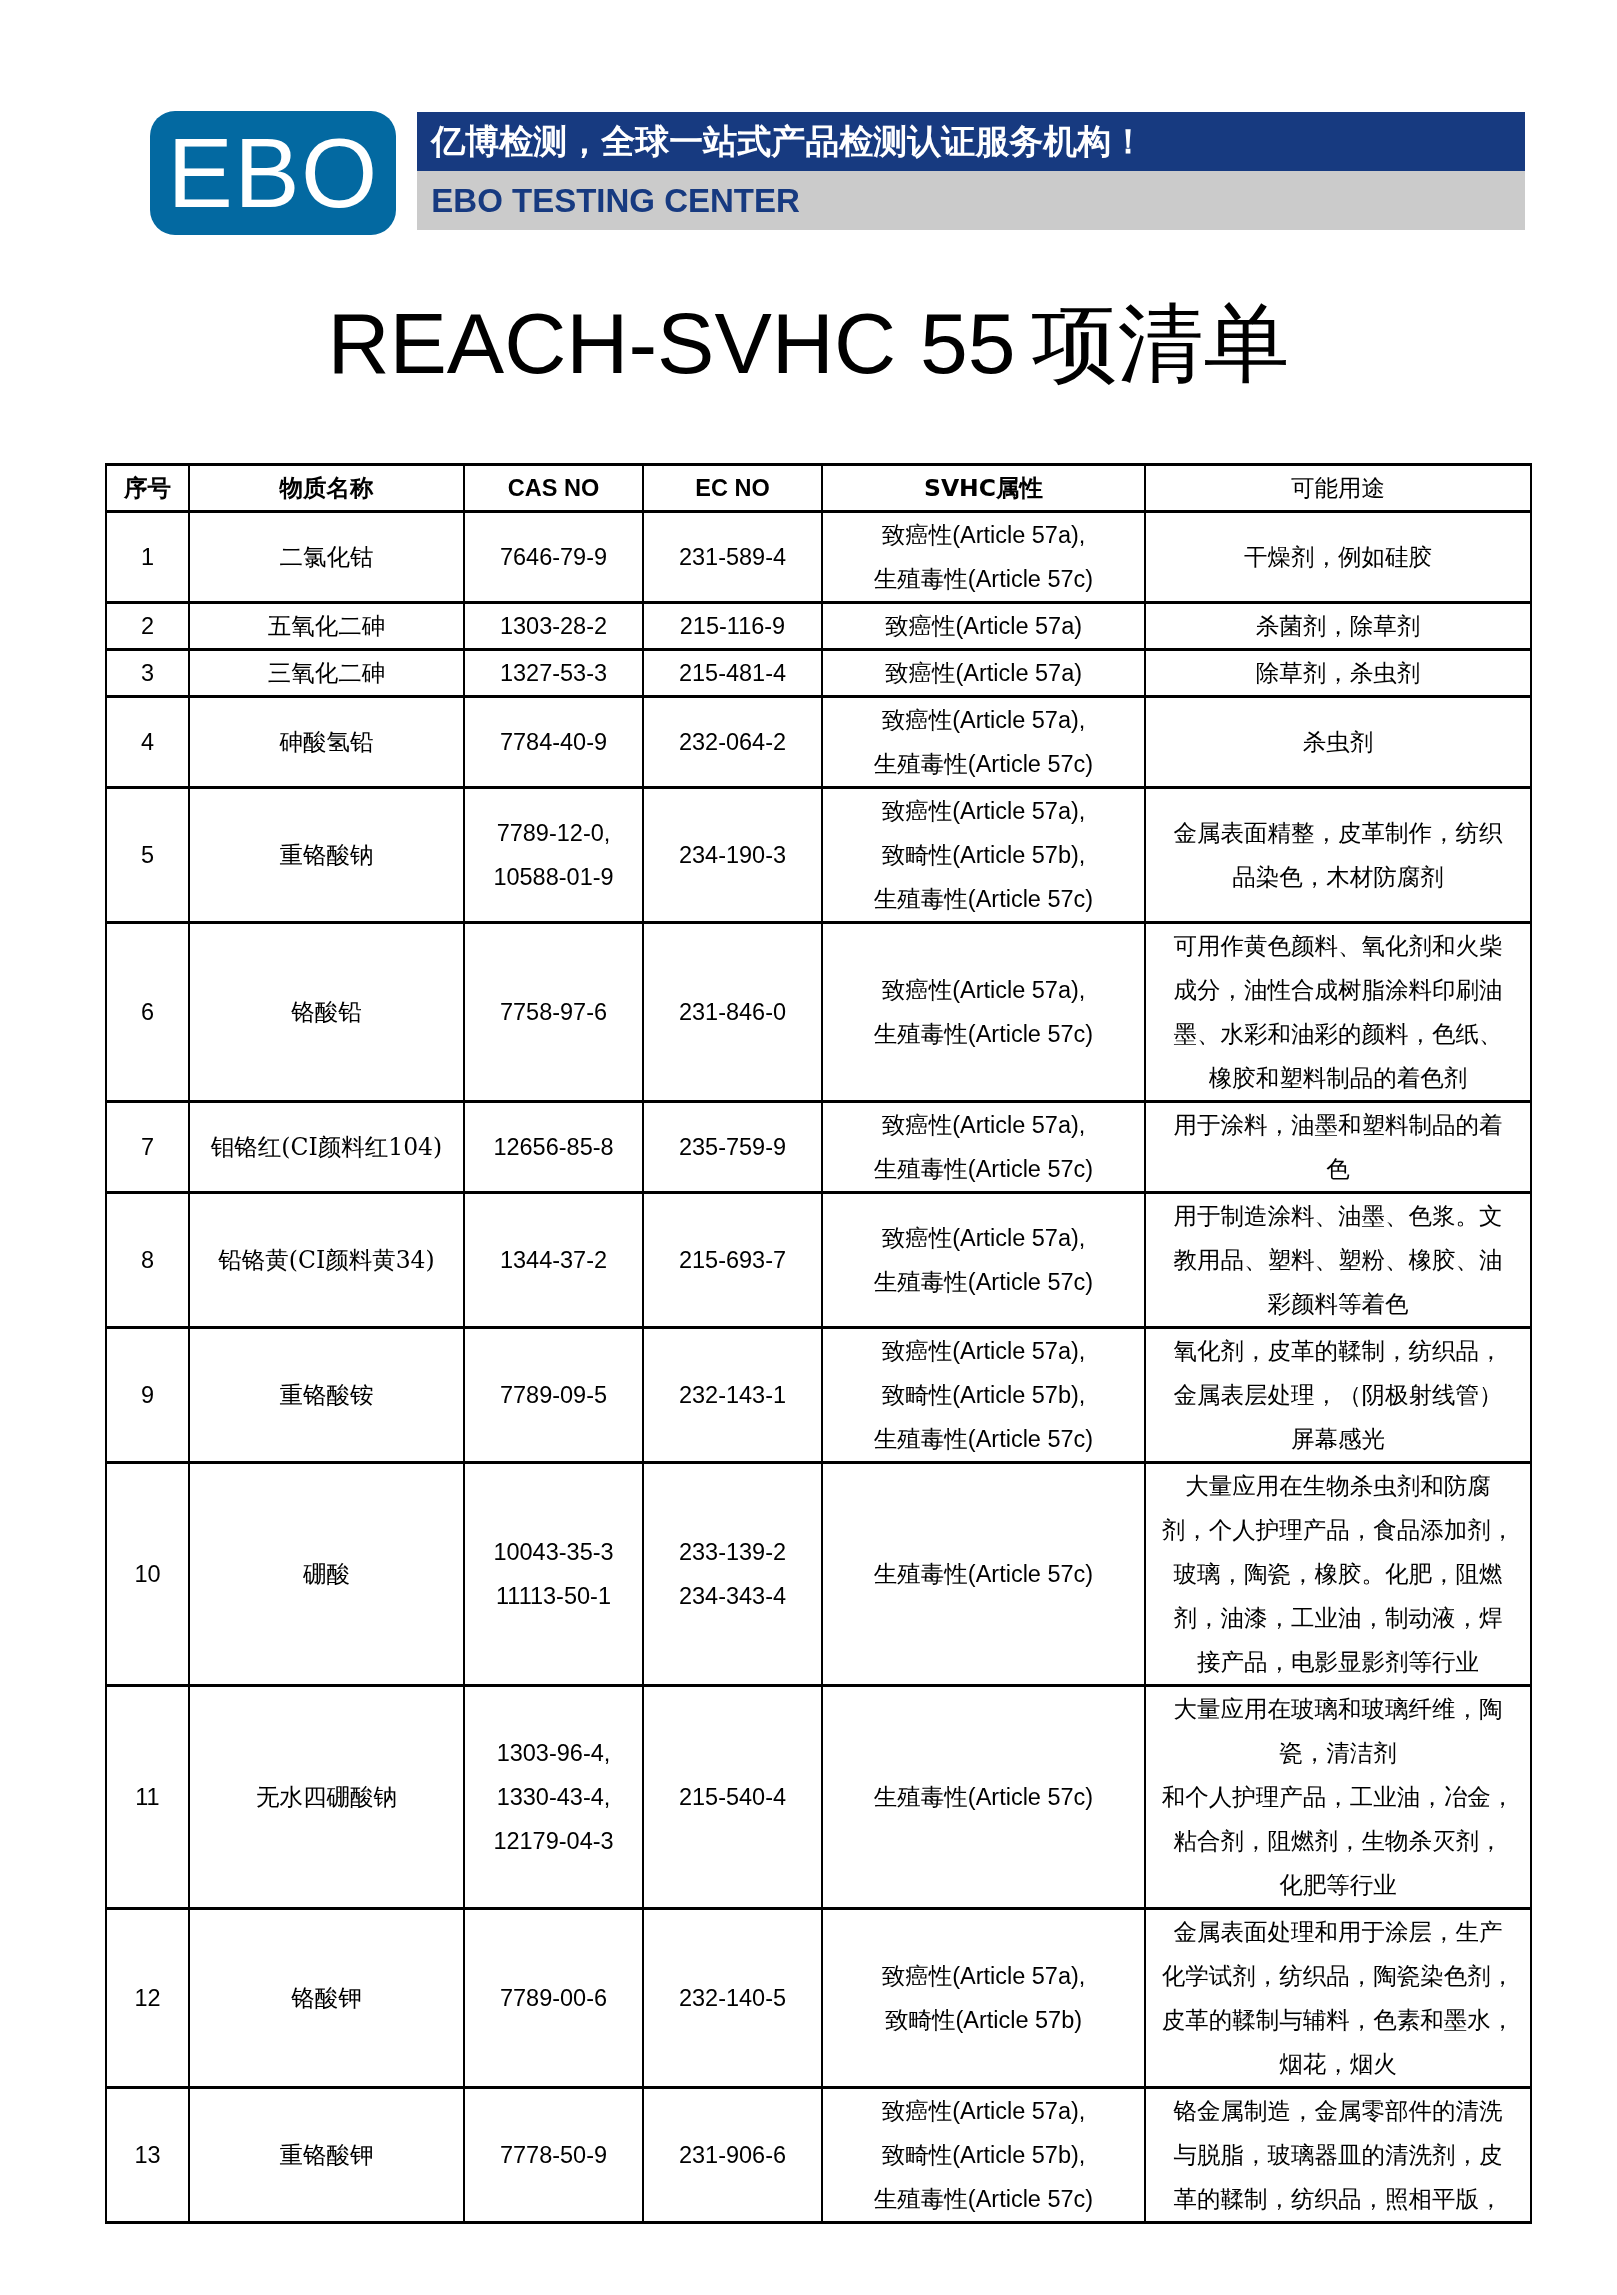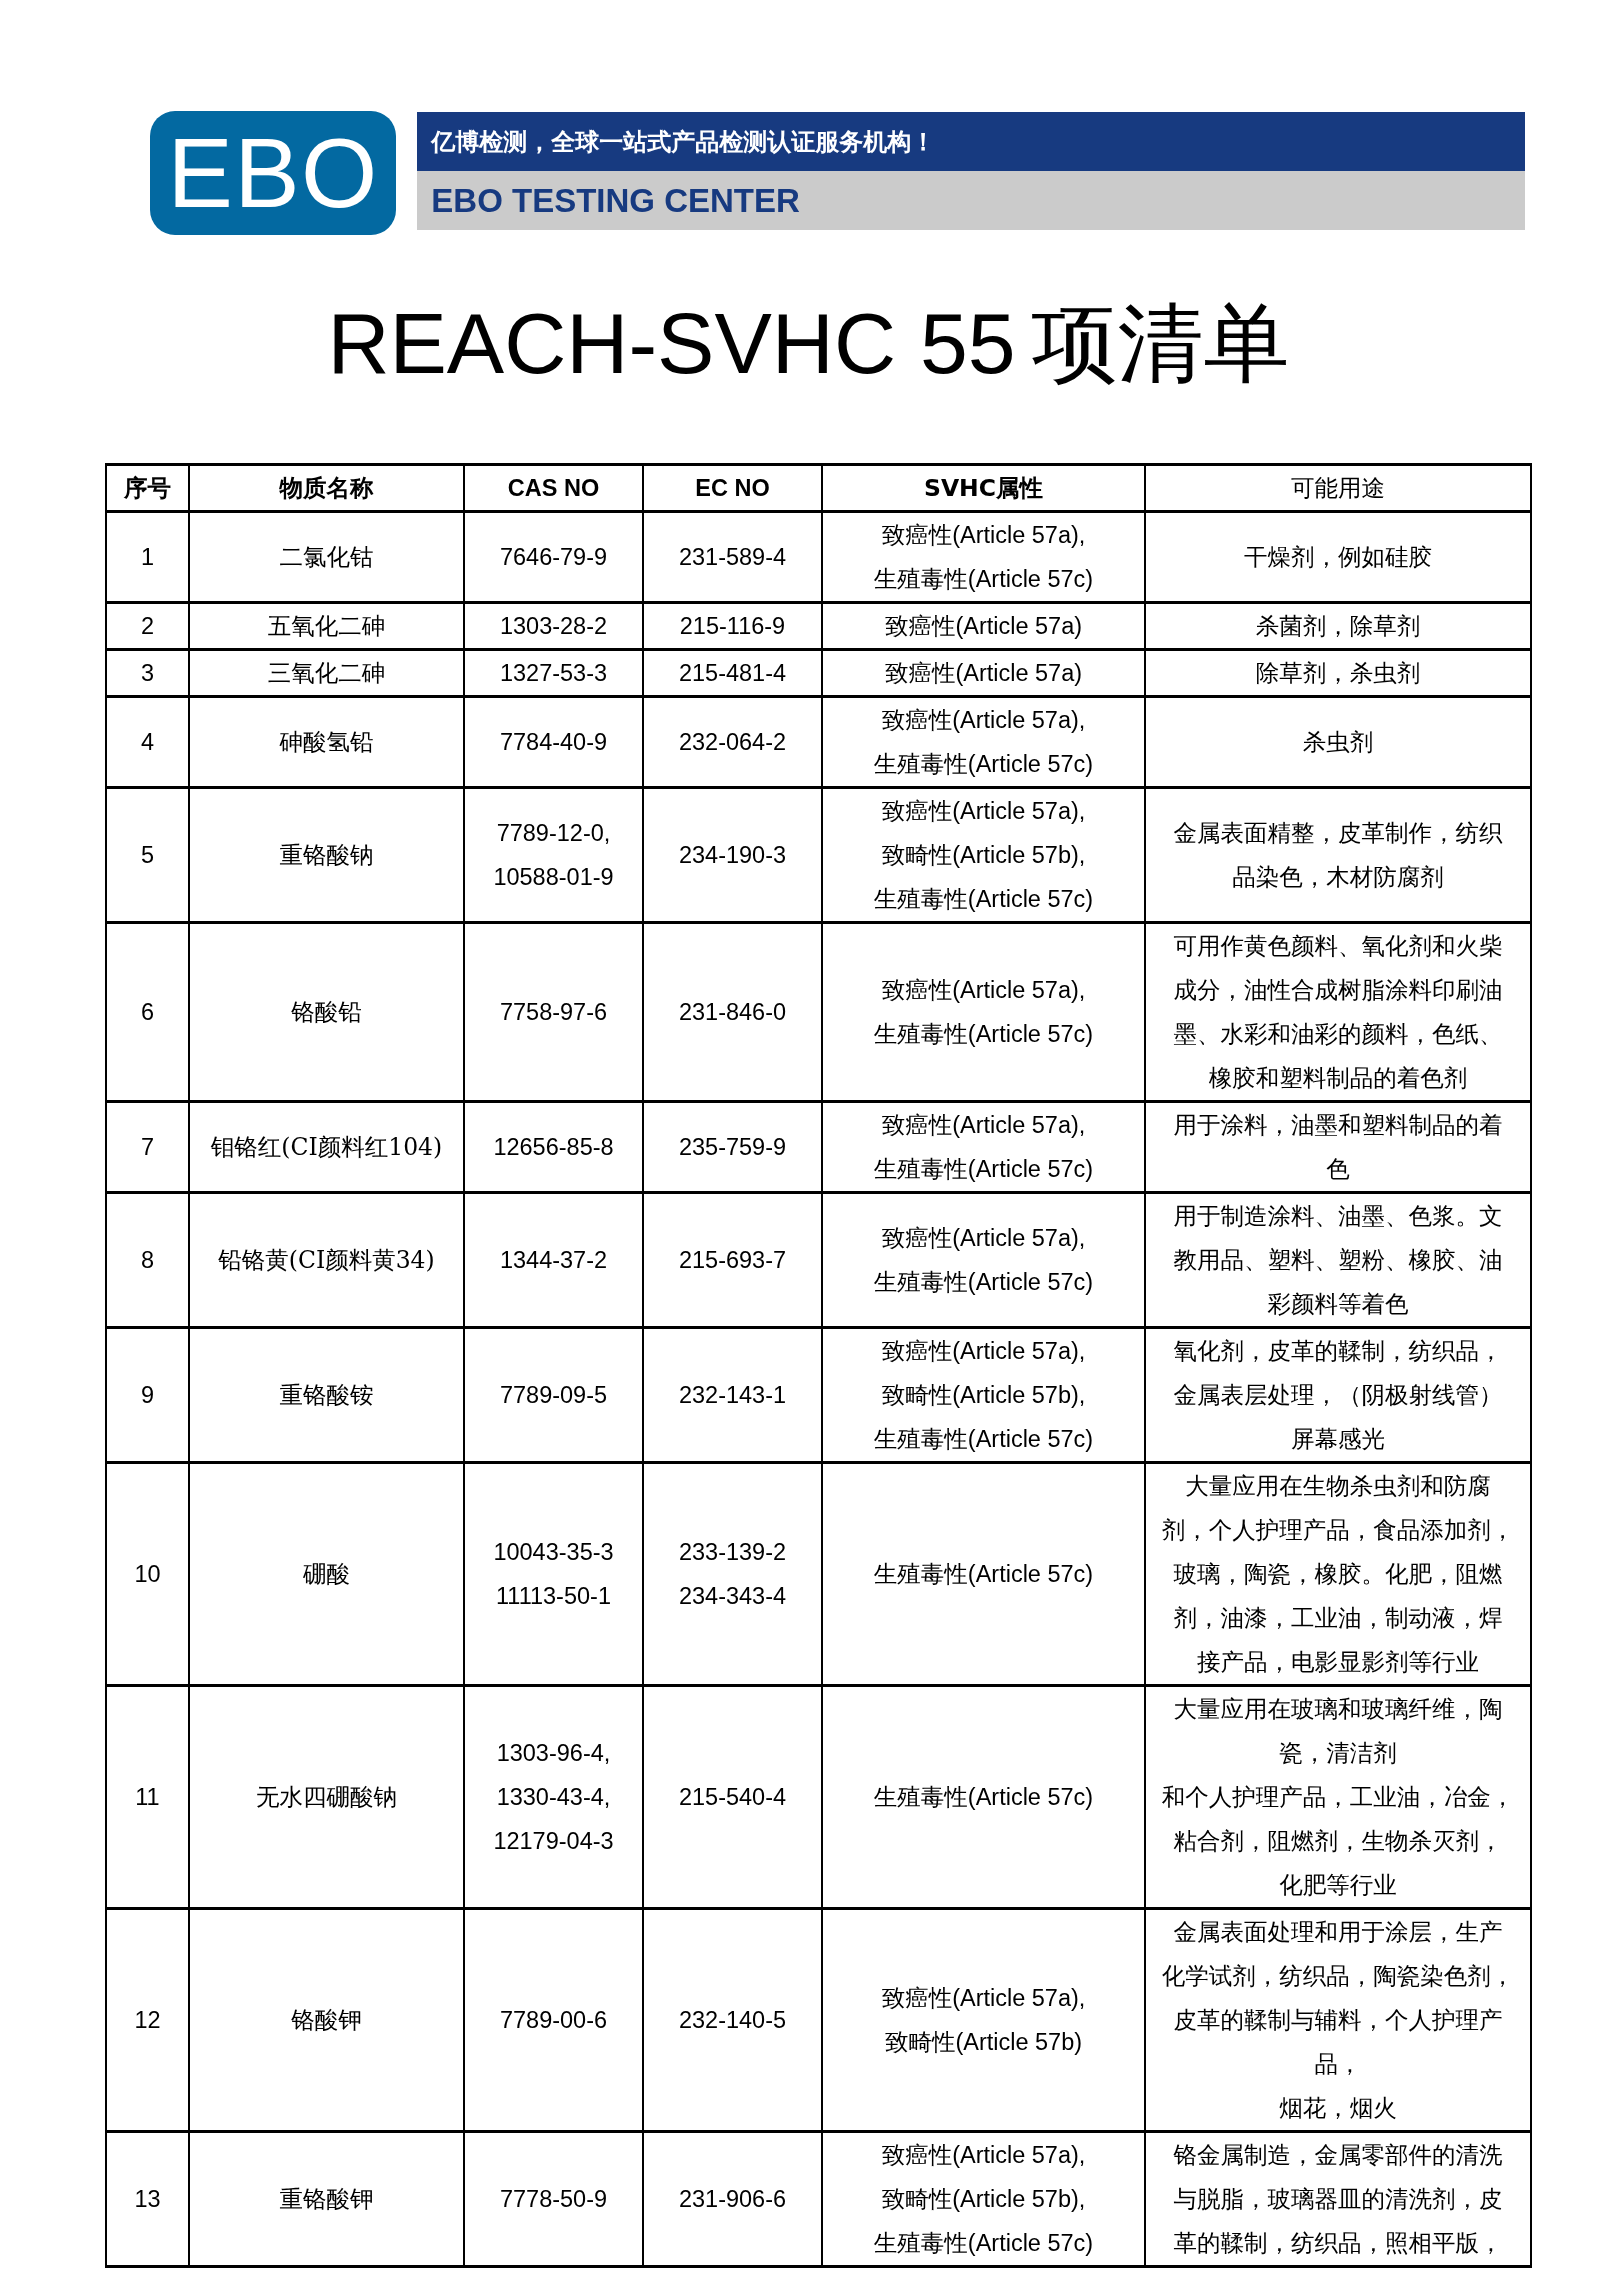--- a/index.html
+++ b/index.html
@@ -12,21 +12,21 @@
     background: #0369a1; border-radius: 25px;
     display: flex; align-items: center; justify-content: center; margin-left: 33px;
   }
   .logo span {
     color: #ffffff; font-size: 98px; font-weight: 400; letter-spacing: 1.3px;
     font-family: "Liberation Sans", sans-serif; line-height: 1;
   }
   .banner-top {
     position: absolute; left: 417px; top: 112px; width: 1108px; height: 59px;
     background: #173a80; color: #ffffff;
-    font-family: "DejaVu Sans", sans-serif; font-weight: bold; font-size: 24px;
+    font-family: "DejaVu Sans", sans-serif; font-weight: bold; font-size: 34px;
     display: flex; align-items: center; padding-left: 14.3px; box-sizing: border-box;
   }
   .banner-bottom {
     position: absolute; left: 417px; top: 171px; width: 1108px; height: 59px;
     background: #cbcbcb; color: #173a80;
     font-family: "Liberation Sans", sans-serif; font-weight: bold; font-size: 33px;
     display: flex; align-items: center; padding-left: 14.3px; box-sizing: border-box;
   }
   .title {
     position: absolute; left: 0; top: 300px; width: 1617px; text-align: center;
@@ -297,21 +297,21 @@
         <td>
           <span class="line">232-140-5</span>
         </td>
         <td>
           <span class="line">致癌性(Article 57a),</span>
           <span class="line">致畸性(Article 57b)</span>
         </td>
         <td class="use">
           <span class="line">金属表面处理和用于涂层，生产</span>
           <span class="line">化学试剂，纺织品，陶瓷染色剂，</span>
-          <span class="line">皮革的鞣制与辅料，个人护理产品，</span>
+          <span class="line">皮革的鞣制与辅料，色素和墨水，</span>
           <span class="line">烟花，烟火</span>
         </td>
       </tr>
       <tr>
         <td>13</td>
         <td class="cn">重铬酸钾</td>
         <td>
           <span class="line">7778-50-9</span>
         </td>
         <td>

